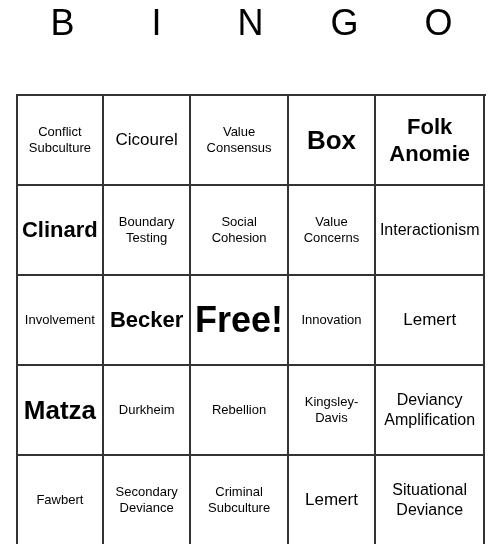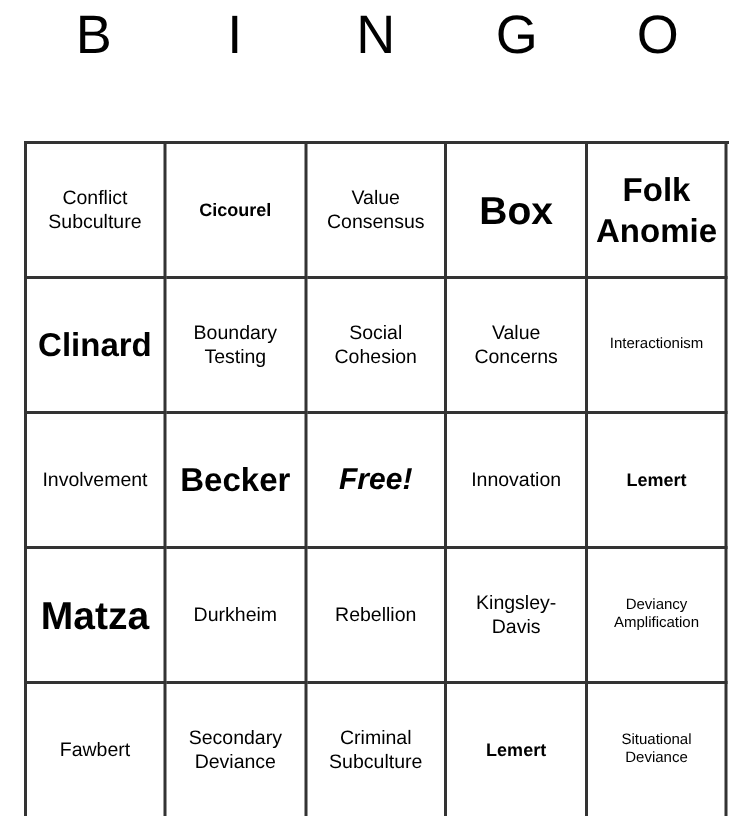--- a/index.html
+++ b/index.html
@@ -53,35 +53,34 @@
     }
     .size-xl {
       font-size: 26px;
       font-weight: bold;
     }
     .size-lg {
       font-size: 22px;
       font-weight: bold;
     }
     .size-md {
-      font-size: 12px;
-      font-weight: bold;
+      font-size: 17px;
+      font-weight: normal;
     }
     .size-sm {
       font-size: 13px;
       font-weight: normal;
     }
     .size-xs {
-      font-size: 10px;
+      font-size: 16px;
       font-weight: normal;
     }
     .free-cell {
-      font-size: 20px;
+      font-size: 36px;
       font-weight: bold;
-      font-style: italic;
     }
   </style>
 </head>
 <body>
 
 <div class="bingo-card">
   <div class="bingo-header">
   <div class="bingo-header-letter">B</div>
       <div class="bingo-header-letter">I</div>
       <div class="bingo-header-letter">N</div>

